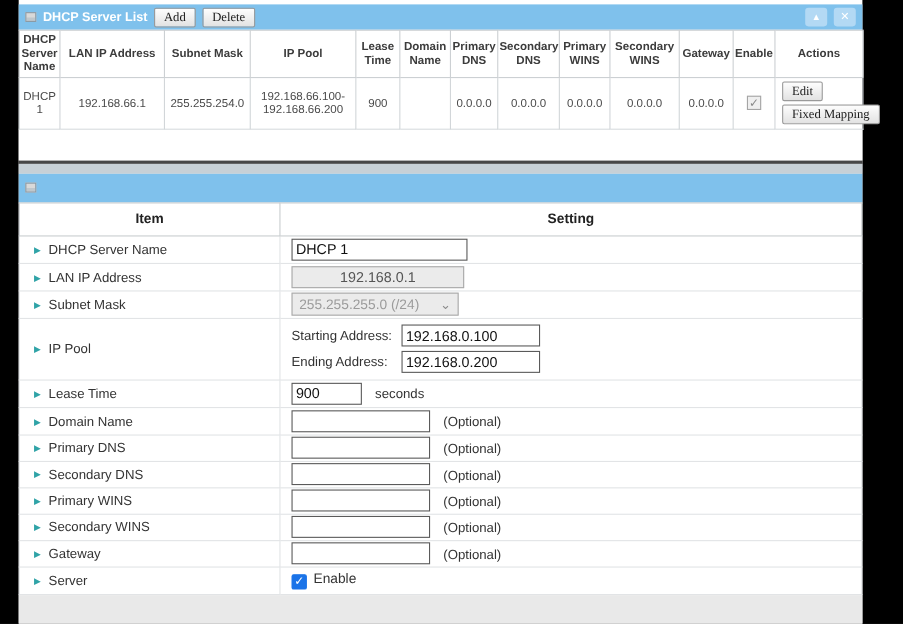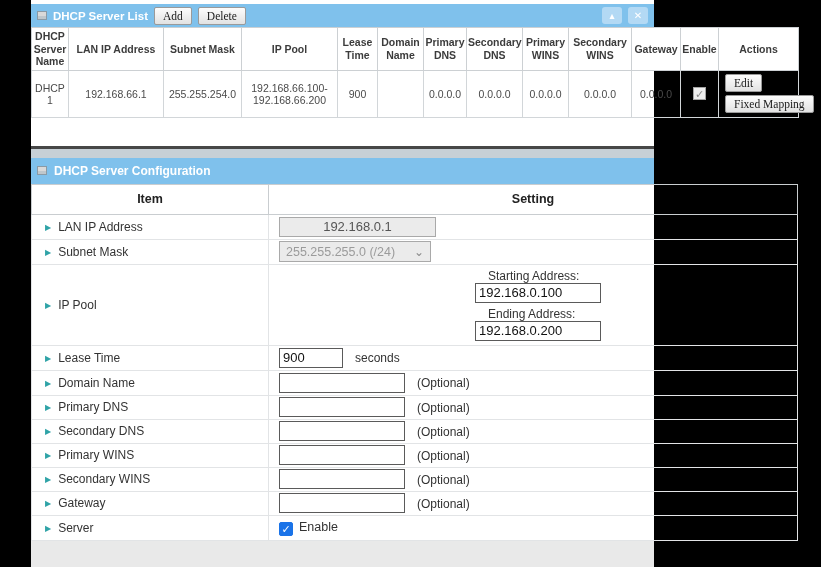--- a/index.html
+++ b/index.html
@@ -1,19 +1,19 @@
 <!DOCTYPE html>
 <html><head>
 <meta charset="utf-8">
 <style>
   * { margin:0; padding:0; box-sizing:border-box; }
   html,body { width:821px; height:567px; background:#000; overflow:hidden;
               font-family:"Liberation Sans", sans-serif; }
   .stage { position:relative; width:821px; height:567px; background:#000; }
-  .content { position:absolute; left:31px; top:0; width:623px; height:567px; background:#fff; }
+  .content { position:absolute; left:17px; top:0; width:767px; height:567px; background:#fff; }
 
   
   .phdr { display:flex; align-items:center; background:#7fc1ec; padding:0 6px; }
   .phdr1 { height:23px; margin-top:4px; gap:6px; }
   .phdr2 { height:26px; gap:7px; }
   .ptitle { color:#fff; font-weight:bold; font-size:11.5px; white-space:nowrap; }
   .ptitle2 { font-size:12px; }
   .panel-ico { width:10px; height:9px; background:#d9d9d9; border:1px solid #8a9aa5;
                box-shadow:inset 0 -3px 0 #bfc7cc; flex:0 0 auto; }
   .gbtn { font-size:11.5px; color:#1a1a1a; background:linear-gradient(#fdfdfd,#e2e2e2);
@@ -56,21 +56,21 @@
   .w-name { width:160px; }
   .w-lease { width:64px; }
   .w-opt  { width:126px; height:18px; }
   .w-pool { width:126px; height:19px; }
   input.dis { height:20px; width:157px; background:#ebebeb; border:1px solid #a9a9a9;
               color:#555; font-size:13px; padding:0 4px; font-family:"Liberation Sans", sans-serif;text-align:center; }
   .sel { width:152px; height:21px; background:#ebebeb; border:1px solid #a9a9a9; color:#9b9b9b;
          font-size:12.5px; display:inline-flex; align-items:center; justify-content:space-between;
          padding:0 6px; }
   .sel .chev { color:#8c8c8c; font-size:12px; line-height:10px; }
-  .pool-line { display:flex; align-items:center; margin:4px 0;flex-direction:column; }
+  .pool-line { display:flex; align-items:center; margin:4px 0; }
   .pool-lab { width:100px; font-size:12px; color:#333; }
   .suffix { margin-left:12px; font-size:12px; color:#333; }
   .cb-on { display:inline-block; width:14px; height:14px; background:#1a73e8; border:1px solid #1a73e8;
            border-radius:2px; color:#fff; font-size:11px; line-height:13px; text-align:center;
            vertical-align:-2px; cursor:pointer; }
   .cb-text { margin-left:6px; font-size:12.5px; color:#333; }
 
   
   .footer { height:32px; background:#e9e9e9; text-align:center; padding-top:4px; }
   .save { font-size:16px; padding:2px 12px;margin-top:29px; }
@@ -147,34 +147,37 @@
       </tr>
     </tbody>
       </table>
 
     <div class="gap"></div>
     <div class="sep-dark"></div>
     <div class="sep-gray"></div>
 
     <div class="phdr phdr2">
       <span class="panel-ico"></span>
-      <span class="ptitle ptitle2">DHCP Server Configuration</span>
     </div>
 
     <table class="cfg">
       <colgroup>
           <col style="width:237px">
           <col>
         </colgroup>
       <tbody>
           <tr>
         <th>Item</th>
         <th>Setting</th>
       </tr>
 
+      <tr class="row-h">
+        <td class="lbl"><span class="bullet">▶</span><span>DHCP Server Name</span></td>
+        <td class="set"><input class="txt w-name" value="DHCP 1" style=""></td>
+      </tr>
 
       <tr class="row-h">
         <td class="lbl"><span class="bullet">▶</span><span>LAN IP Address</span></td>
         <td class="set"><input class="dis" disabled="" value="192.168.0.1" style=""></td>
       </tr>
 
       <tr class="row-h">
         <td class="lbl"><span class="bullet">▶</span><span>Subnet Mask</span></td>
         <td class="set">
           <span class="sel">

